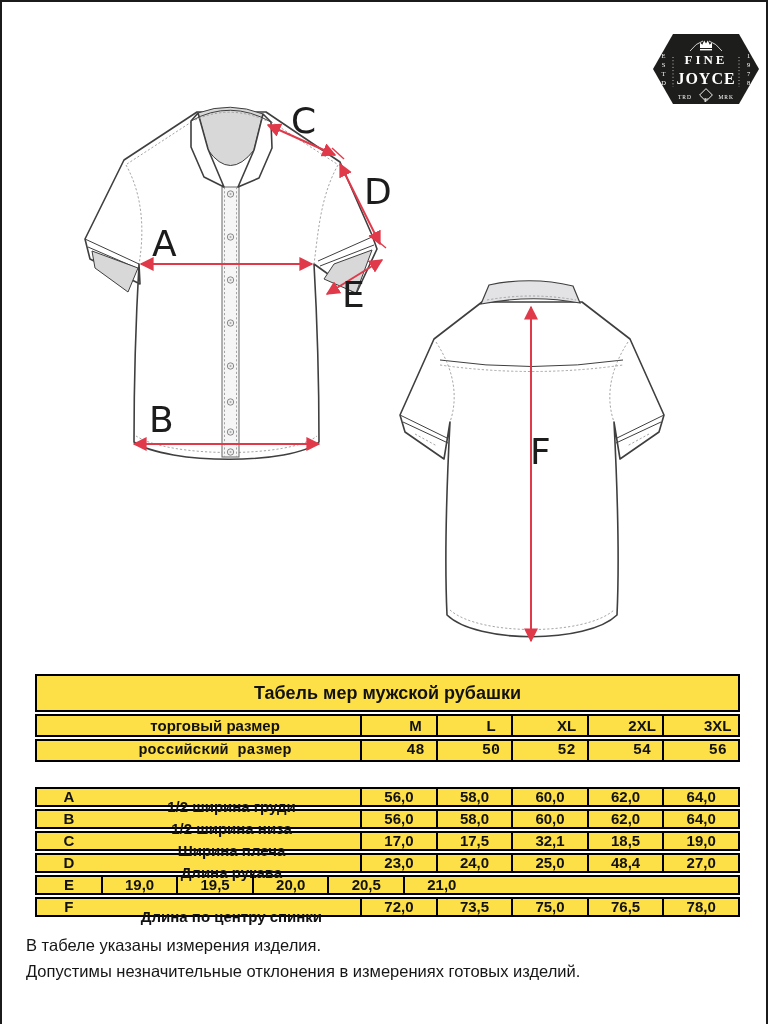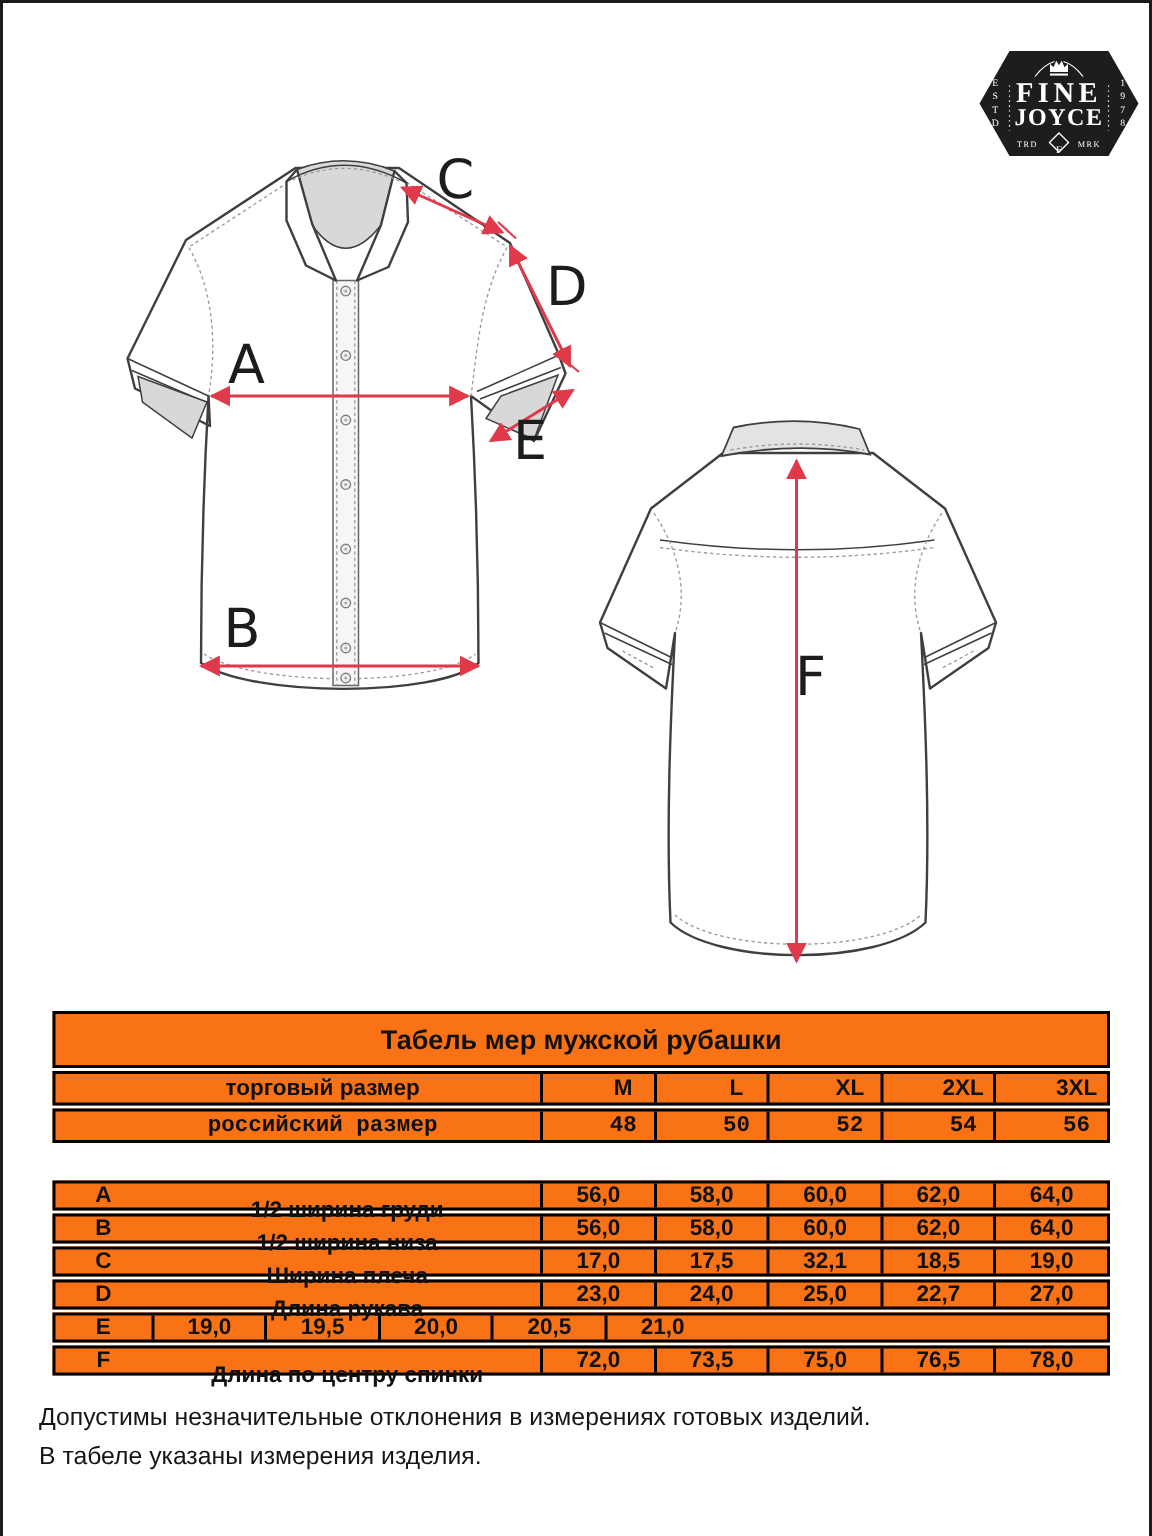--- a/index.html
+++ b/index.html
@@ -20,31 +20,31 @@
   .tick{stroke:var(--arrow,#e0394a);stroke-width:1.4;fill:none;}
   .ah{fill:var(--arrow,#e0394a);}
 
   
   .mlabel{position:absolute;font-family:"DejaVu Sans",sans-serif;font-size:36px;color:#1c1c1c;line-height:1;}
 
   
   .badge{position:absolute;left:649px;top:29px;width:110px;height:76px;}
   .badge svg{position:absolute;inset:0;}
   .badge .btx{position:absolute;color:#fff;font-family:"Liberation Serif",serif;}
-  .b-l1{top:21px;left:0;width:100%;text-align:center;font-size:19px;font-weight:bold;letter-spacing:3px;}
+  .b-l1{top:21px;left:0;width:100%;text-align:center;font-size:13px;font-weight:bold;letter-spacing:3px;}
   .b-l2{top:39px;left:0;width:100%;text-align:center;font-size:16px;font-weight:bold;letter-spacing:1px;}
   .b-estd{left:9px;top:21px;writing-mode:vertical-rl;text-orientation:upright;font-size:6.5px;letter-spacing:2px;}
   .b-year{right:9px;top:21px;writing-mode:vertical-rl;text-orientation:upright;font-size:6.5px;letter-spacing:2px;}
   .b-trd{left:27px;bottom:7px;font-size:5.5px;letter-spacing:1px;}
   .b-mrk{right:27px;bottom:7px;font-size:5.5px;letter-spacing:1px;}
   .b-mono{left:50%;bottom:3px;transform:translateX(-50%);font-size:7px;}
 
   
   .size-table{position:absolute;left:33px;top:672px;width:705px;}
-  .trow{display:flex;border:2px solid #000;background:#f97316;box-sizing:border-box;margin-bottom:2px;align-items:stretch;}
+  .trow{display:flex;border:2px solid #000;background:#fde047;box-sizing:border-box;margin-bottom:2px;align-items:stretch;}
   .trow.last-header{margin-bottom:25px;font-family:Liberation Mono, monospace;}
   .cell{box-sizing:border-box;display:flex;align-items:center;justify-content:center;font-weight:bold;color:#111;border-left:2px solid #000;padding:0 3px;line-height:1.05;}
   .cell:first-child{border-left:none;}
   .r-title{height:38px;}
   .r-title .cell{font-size:18px;width:100%;}
   .r-head{height:23px;}
   .r-head .cell{font-size:15px;padding-left:36px;}
   .r-body{height:20px;}
   .r-body .cell{font-size:15px;}
   .c-key{width:9.1%;}
@@ -245,21 +245,21 @@
       <div class="cell c-val">18,5</div>
       <div class="cell c-val">19,0</div>
     </div>
 
     <div class="trow r-body">
       <div class="cell c-key">D</div>
       <div class="cell c-name">Длина рукава</div>
       <div class="cell c-val">23,0</div>
       <div class="cell c-val">24,0</div>
       <div class="cell c-val">25,0</div>
-      <div class="cell c-val">22,7</div>
+      <div class="cell c-val">48,4</div>
       <div class="cell c-val">27,0</div>
     </div>
 
     <div class="trow r-body">
       <div class="cell c-key">E</div>
       <div class="cell c-val">19,0</div>
       <div class="cell c-val">19,5</div>
       <div class="cell c-val">20,0</div>
       <div class="cell c-val">20,5</div>
       <div class="cell c-val">21,0</div>
@@ -271,17 +271,17 @@
       <div class="cell c-val">72,0</div>
       <div class="cell c-val">73,5</div>
       <div class="cell c-val">75,0</div>
       <div class="cell c-val">76,5</div>
       <div class="cell c-val">78,0</div>
     </div>
 
   </div>
 
   <div class="notes">
+    <div>В табеле указаны измерения изделия.</div>
     <div>Допустимы незначительные отклонения в измерениях готовых изделий.</div>
-    <div>В табеле указаны измерения изделия.</div>
   </div>
 
 </div>
 
 </body></html>

